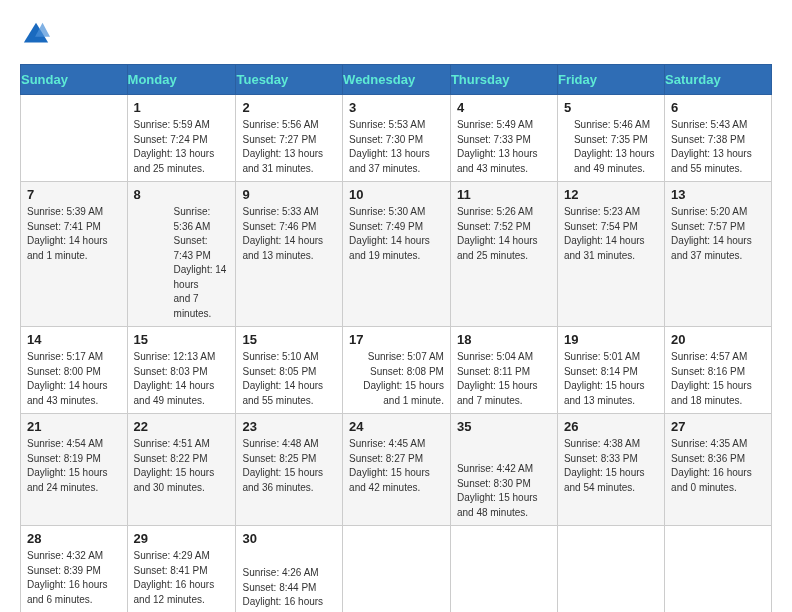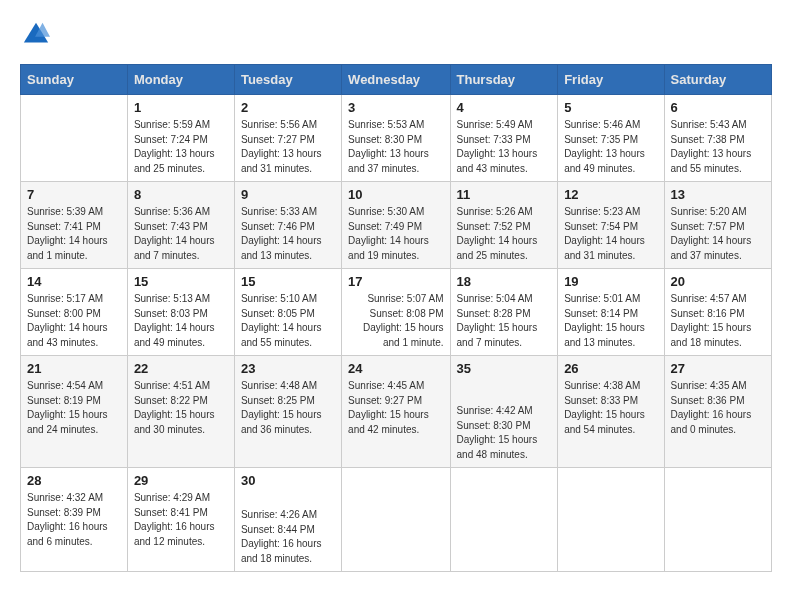--- a/index.html
+++ b/index.html
@@ -49,22 +49,22 @@
       font-size: 16px;
       color: #555;
     }
     table {
       width: 100%;
       border-collapse: collapse;
       font-size: 11px;
     }
     thead tr th {
       background-color: #2f6db5;
-      color: #e5e5e5;
-      padding: 7px 6px;
+      color: #5eead4;
+      padding: 7px 0;
       text-align: left;
       font-size: 13px;
       font-weight: bold;
       border: 1px solid #2a5fa0;
     }
     tbody tr td {
       border: 1px solid #ccc;
       vertical-align: top;
       padding: 5px 6px;
       width: 110px;
@@ -136,34 +136,34 @@
         <td>
           <div class="day-number">2</div>
           <div class="day-info" style="white-space: pre-line;">Sunrise: 5:56 AM
 Sunset: 7:27 PM
 Daylight: 13 hours
 and 31 minutes.</div>
         </td>
         <td>
           <div class="day-number">3</div>
           <div class="day-info" style="white-space: pre-line;">Sunrise: 5:53 AM
-Sunset: 8:30 PM
+Sunset: 7:30 PM
 Daylight: 13 hours
 and 37 minutes.</div>
         </td>
         <td>
           <div class="day-number">4</div>
           <div class="day-info" style="white-space: pre-line;">Sunrise: 5:49 AM
 Sunset: 7:33 PM
 Daylight: 13 hours
 and 43 minutes.</div>
         </td>
         <td>
           <div class="day-number">5</div>
-          <div class="day-info" style="white-space: pre-line;">Sunrise: 5:46 AM
+          <div class="day-info" style="white-space: pre-line; margin-left: 10px;">Sunrise: 5:46 AM
 Sunset: 7:35 PM
 Daylight: 13 hours
 and 49 minutes.</div>
         </td>
         <td>
           <div class="day-number">6</div>
           <div class="day-info" style="white-space: pre-line;">Sunrise: 5:43 AM
 Sunset: 7:38 PM
 Daylight: 13 hours
 and 55 minutes.</div>
@@ -172,21 +172,21 @@
       <tr>
         <td>
           <div class="day-number">7</div>
           <div class="day-info" style="white-space: pre-line;">Sunrise: 5:39 AM
 Sunset: 7:41 PM
 Daylight: 14 hours
 and 1 minute.</div>
         </td>
         <td>
           <div class="day-number">8</div>
-          <div class="day-info" style="white-space: pre-line;">Sunrise: 5:36 AM
+          <div class="day-info" style="white-space: pre-line; margin-left: 40px;">Sunrise: 5:36 AM
 Sunset: 7:43 PM
 Daylight: 14 hours
 and 7 minutes.</div>
         </td>
         <td>
           <div class="day-number">9</div>
           <div class="day-info" style="white-space: pre-line;">Sunrise: 5:33 AM
 Sunset: 7:46 PM
 Daylight: 14 hours
 and 13 minutes.</div>
@@ -223,21 +223,21 @@
       <tr>
         <td>
           <div class="day-number">14</div>
           <div class="day-info" style="white-space: pre-line;">Sunrise: 5:17 AM
 Sunset: 8:00 PM
 Daylight: 14 hours
 and 43 minutes.</div>
         </td>
         <td>
           <div class="day-number">15</div>
-          <div class="day-info" style="white-space: pre-line;">Sunrise: 5:13 AM
+          <div class="day-info" style="white-space: pre-line;">Sunrise: 12:13 AM
 Sunset: 8:03 PM
 Daylight: 14 hours
 and 49 minutes.</div>
         </td>
         <td>
           <div class="day-number">15</div>
           <div class="day-info" style="white-space: pre-line;">Sunrise: 5:10 AM
 Sunset: 8:05 PM
 Daylight: 14 hours
 and 55 minutes.</div>
@@ -245,21 +245,21 @@
         <td>
           <div class="day-number">17</div>
           <div class="day-info" style="white-space: pre-line; text-align: right;">Sunrise: 5:07 AM
 Sunset: 8:08 PM
 Daylight: 15 hours
 and 1 minute.</div>
         </td>
         <td>
           <div class="day-number">18</div>
           <div class="day-info" style="white-space: pre-line;">Sunrise: 5:04 AM
-Sunset: 8:28 PM
+Sunset: 8:11 PM
 Daylight: 15 hours
 and 7 minutes.</div>
         </td>
         <td>
           <div class="day-number">19</div>
           <div class="day-info" style="white-space: pre-line;">Sunrise: 5:01 AM
 Sunset: 8:14 PM
 Daylight: 15 hours
 and 13 minutes.</div>
         </td>
@@ -289,21 +289,21 @@
         <td>
           <div class="day-number">23</div>
           <div class="day-info" style="white-space: pre-line;">Sunrise: 4:48 AM
 Sunset: 8:25 PM
 Daylight: 15 hours
 and 36 minutes.</div>
         </td>
         <td>
           <div class="day-number">24</div>
           <div class="day-info" style="white-space: pre-line;">Sunrise: 4:45 AM
-Sunset: 9:27 PM
+Sunset: 8:27 PM
 Daylight: 15 hours
 and 42 minutes.</div>
         </td>
         <td>
           <div class="day-number">35</div>
           <div class="day-info" style="white-space: pre-line; margin-top: 28px;">Sunrise: 4:42 AM
 Sunset: 8:30 PM
 Daylight: 15 hours
 and 48 minutes.</div>
         </td>

